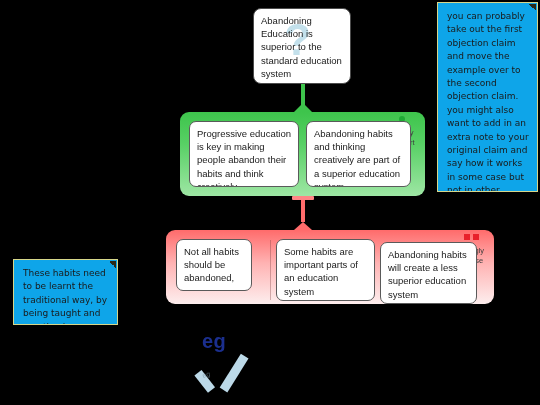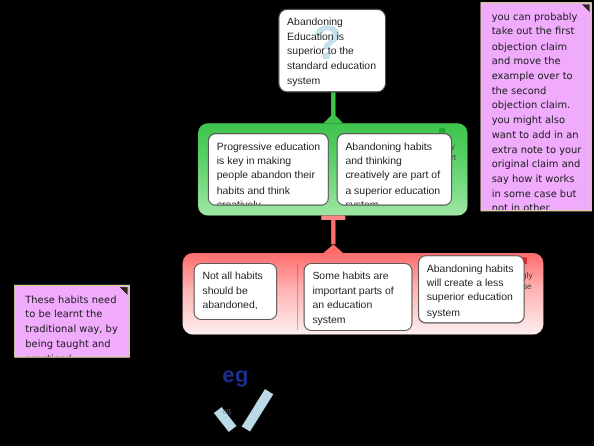--- a/index.html
+++ b/index.html
@@ -65,21 +65,21 @@
   }
   #group-objection{
     left:166px;top:230px;width:328px;height:74px;
     background:linear-gradient(180deg,#ff6b6b 0%,#ffb3b3 45%,#fdeeee 100%);
   }
   .divider{position:absolute;top:10px;width:1px;height:60px;
            background:rgba(120,60,60,.35);}
 
   
   .note{
-    position:absolute;background:#f0abfc;border:1px solid #d6d68a;
+    position:absolute;background:#0ea5e9;border:1px solid #d6d68a;
     box-sizing:border-box;padding:7px 8px 6px 9px;
     font-family:"DejaVu Sans",sans-serif;
     font-size:9px;line-height:13.4px;color:#1a1a1a;overflow:hidden;
   }
   .fold{position:absolute;right:1px;top:1px;width:7px;height:7px;
         background:linear-gradient(225deg,#2a2a1a 0 50%,transparent 50%);}
   #note-right{left:437px;top:2px;width:101px;height:190px;}
   #note-left{left:13px;top:259px;width:105px;height:66px;}
 
   
@@ -138,21 +138,21 @@
       <span class="dot sq"></span>
     </div>
     <div class="tab">strongly oppose</div>
     <span class="divider" style="left:104px;"></span>
     <div class="box" style="left:10px;top:9px;width:76px;height:52px;">
       <span>Not all habits should be abandoned,</span>
     </div>
     <div class="box" style="left:110px;top:9px;width:99px;height:62px;">
       <span>Some habits are important parts of an education system</span>
     </div>
-    <div class="box" style="left:214px;top:2px;width:97px;height:62px;">
+    <div class="box" style="left:214px;top:12px;width:97px;height:62px;">
       <span>Abandoning habits will create a less superior education system</span>
     </div>
   </div>
 
   <div class="note" id="note-right">
     <span class="fold"></span>
     <span>you can probably take out the first objection claim and move the example over to the second objection claim. you might also want to add in an extra note to your original claim and say how it works in some case but not in other</span>
   </div>
 
   <div class="note" id="note-left">

